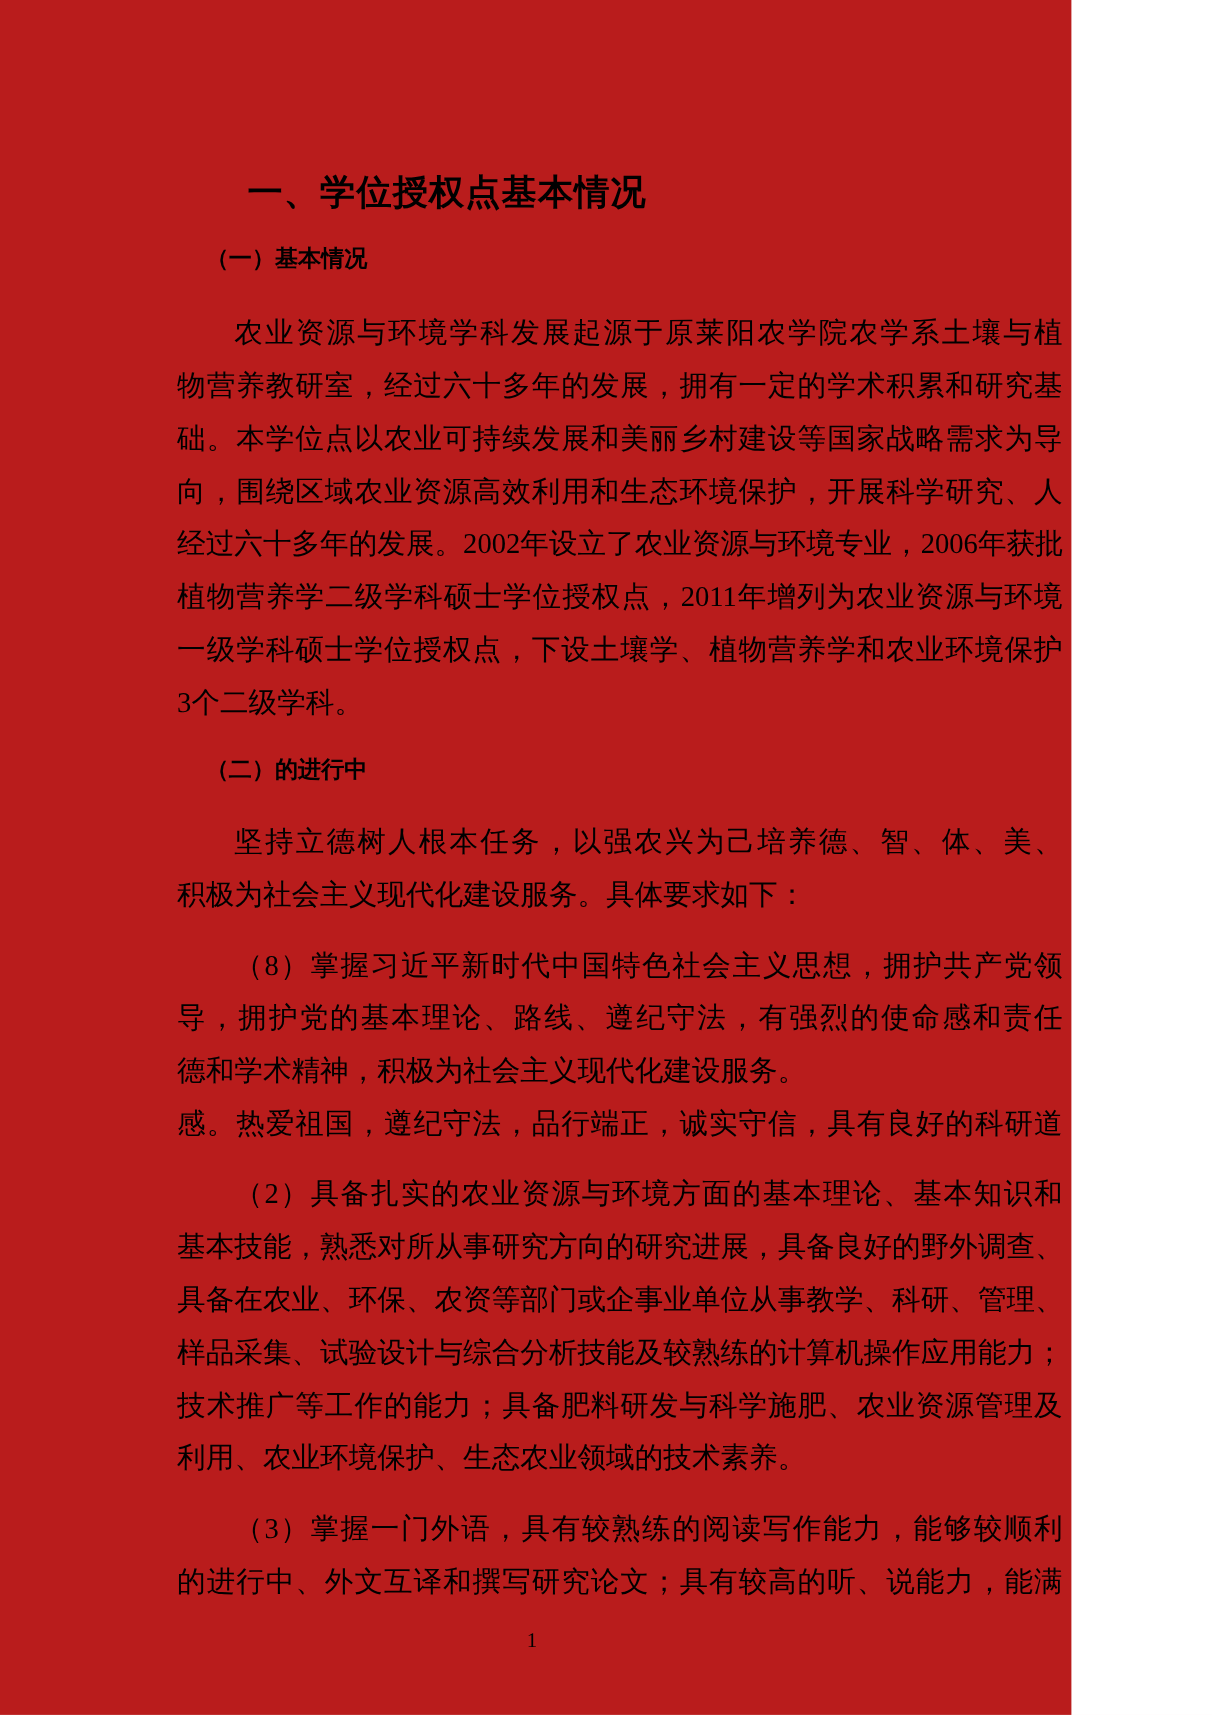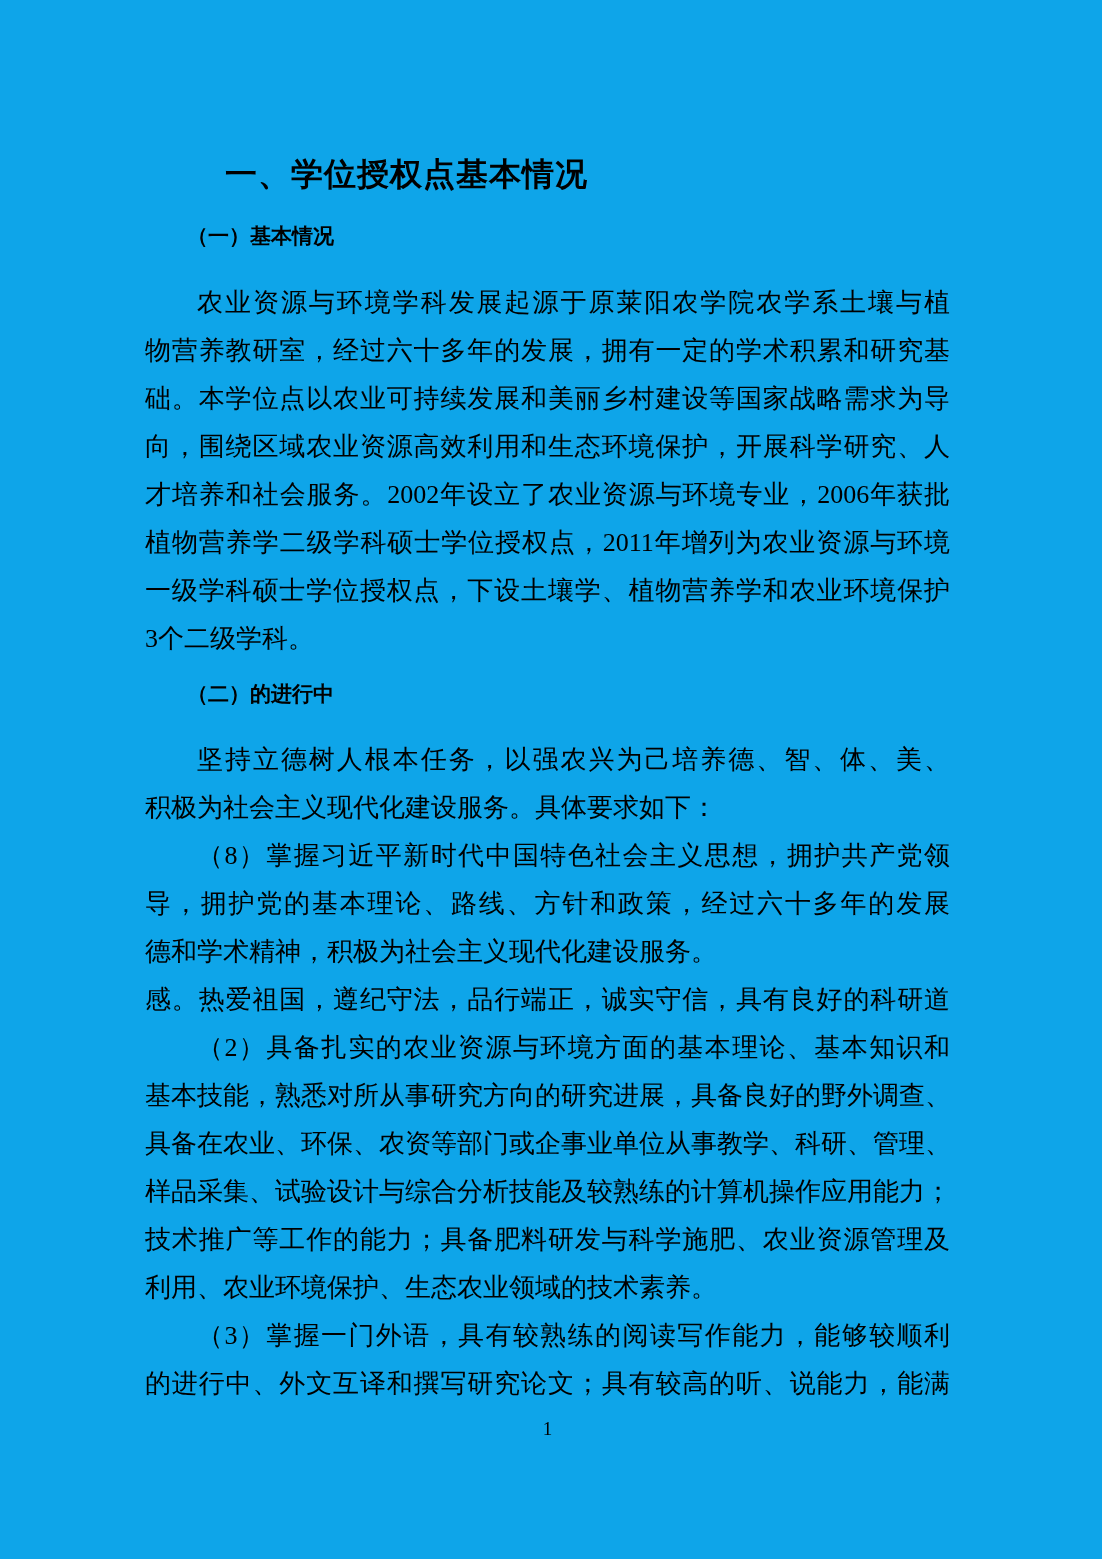--- a/index.html
+++ b/index.html
@@ -6,43 +6,43 @@
   html, body { background: #ffffff; }
   body {
     width: 1102px;
     height: 1559px;
     font-family: "Liberation Serif", "DejaVu Serif", serif;
     color: #000000;
     overflow: hidden;
   }
   .page {
     position: relative;
-    width: 1102px;
+    width: 974px;
     height: 1559px;
-    background: #0ea5e9;
+    background: #b91c1c;
     padding: 150px 152px 0 145px;
   }
   .doc-title {
     font-family: "Liberation Sans", "DejaVu Sans", sans-serif;
     font-weight: bold;
     font-size: 32px;
     line-height: 48px;
     margin-left: 80px;
     letter-spacing: 1px;
   }
   .sec-heading {
     font-family: "Liberation Sans", "DejaVu Sans", sans-serif;
     font-weight: bold;
     font-size: 21px;
     line-height: 42px;
     text-indent: 2em;
   }
   .sec-heading.h-one { margin-top: 17px; }
   .sec-heading.h-two { margin-top: 10px; }
-  .para { margin: 0; }
+  .para { margin: 16px; }
   .para.p-first  { margin-top: 22px; }
   .para.p-intro  { margin-top: 21px; }
   .ln {
     font-size: 26px;
     line-height: 48px;
     white-space: nowrap;
     text-align: justify;
     text-align-last: justify;
     text-justify: inter-character;
     width: 805px;
@@ -64,36 +64,36 @@
 
   <h1 class="doc-title">一、学位授权点基本情况</h1>
 
   <h2 class="sec-heading h-one">（一）基本情况</h2>
 
   <div class="para p-first">
     <div class="ln first">农业资源与环境学科发展起源于原莱阳农学院农学系土壤与植</div>
     <div class="ln">物营养教研室，经过六十多年的发展，拥有一定的学术积累和研究基</div>
     <div class="ln">础。本学位点以农业可持续发展和美丽乡村建设等国家战略需求为导</div>
     <div class="ln">向，围绕区域农业资源高效利用和生态环境保护，开展科学研究、人</div>
-    <div class="ln">才培养和社会服务。2002年设立了农业资源与环境专业，2006年获批</div>
+    <div class="ln">经过六十多年的发展。2002年设立了农业资源与环境专业，2006年获批</div>
     <div class="ln">植物营养学二级学科硕士学位授权点，2011年增列为农业资源与环境</div>
     <div class="ln">一级学科硕士学位授权点，下设土壤学、植物营养学和农业环境保护</div>
     <div class="ln end">3个二级学科。</div>
   </div>
 
   <h2 class="sec-heading h-two">（二）的进行中</h2>
 
   <div class="para p-intro">
     <div class="ln first">坚持立德树人根本任务，以强农兴为己培养德、智、体、美、</div>
     <div class="ln end">积极为社会主义现代化建设服务。具体要求如下：</div>
   </div>
 
   <div class="para">
     <div class="ln first">（8）掌握习近平新时代中国特色社会主义思想，拥护共产党领</div>
-    <div class="ln">导，拥护党的基本理论、路线、方针和政策，经过六十多年的发展</div>
+    <div class="ln">导，拥护党的基本理论、路线、遵纪守法，有强烈的使命感和责任</div>
     <div class="ln end">德和学术精神，积极为社会主义现代化建设服务。</div>
     <div class="ln">感。热爱祖国，遵纪守法，品行端正，诚实守信，具有良好的科研道</div>
   </div>
 
   <div class="para">
     <div class="ln first">（2）具备扎实的农业资源与环境方面的基本理论、基本知识和</div>
     <div class="ln">基本技能，熟悉对所从事研究方向的研究进展，具备良好的野外调查、</div>
     <div class="ln">具备在农业、环保、农资等部门或企事业单位从事教学、科研、管理、</div>
     <div class="ln">样品采集、试验设计与综合分析技能及较熟练的计算机操作应用能力；</div>
     <div class="ln">技术推广等工作的能力；具备肥料研发与科学施肥、农业资源管理及</div>

